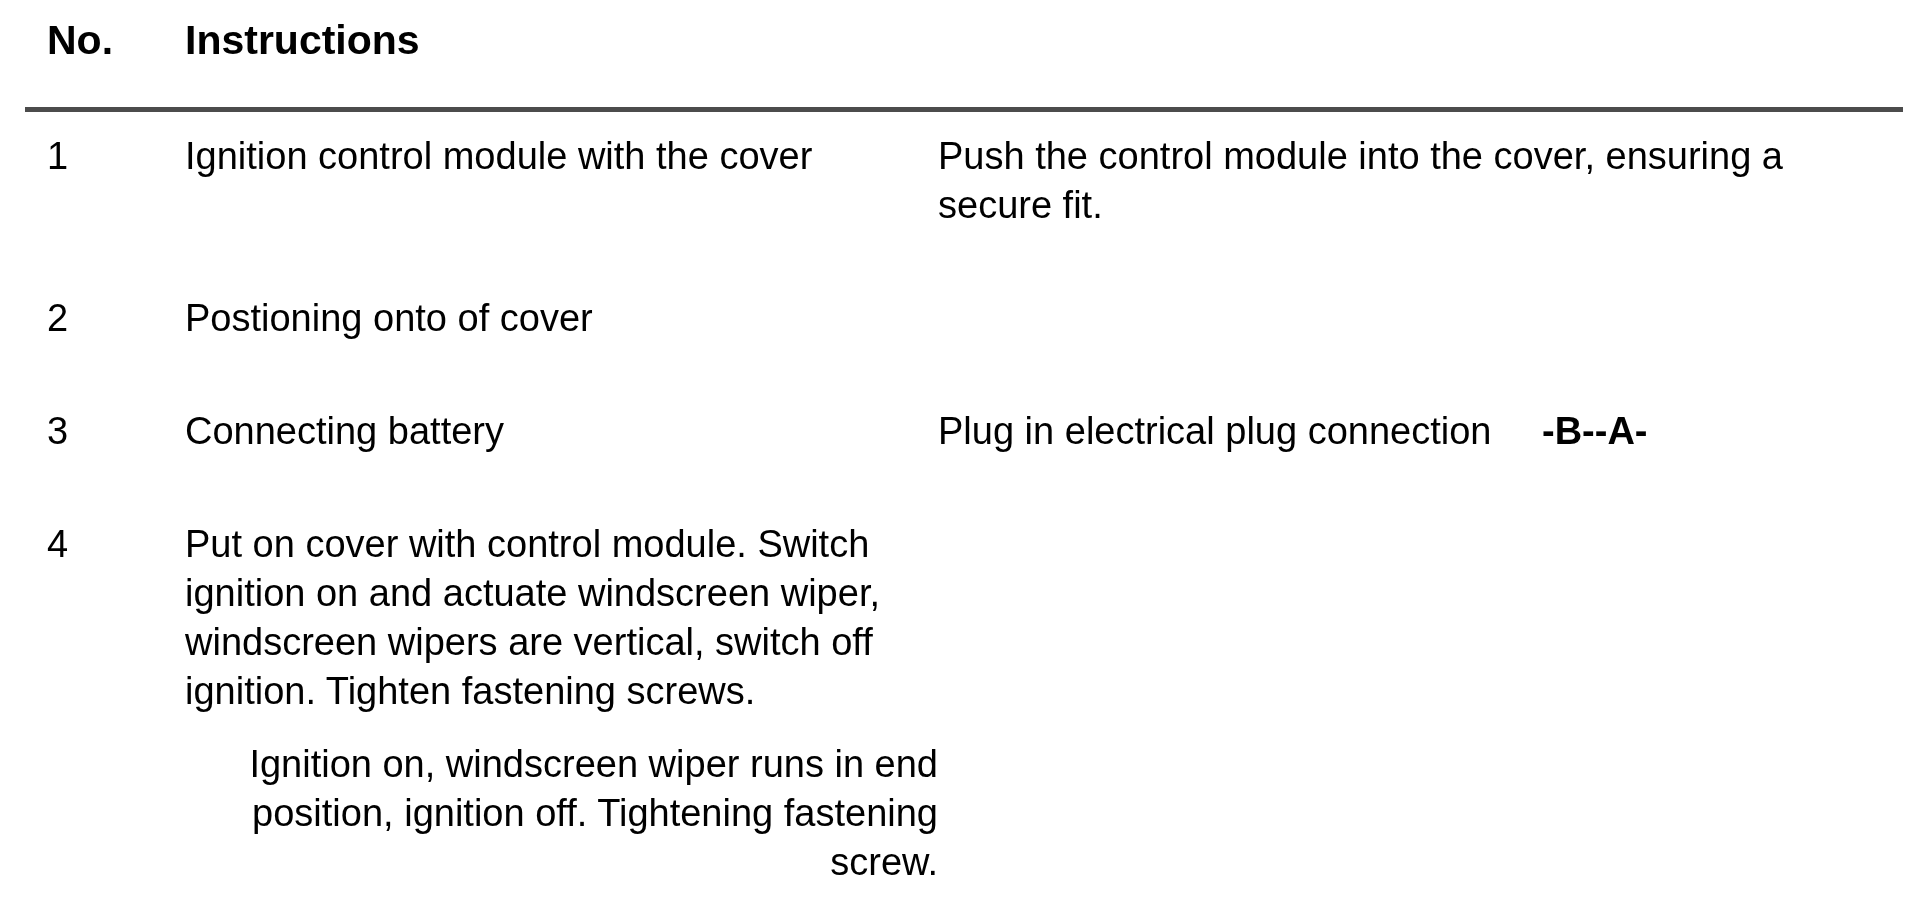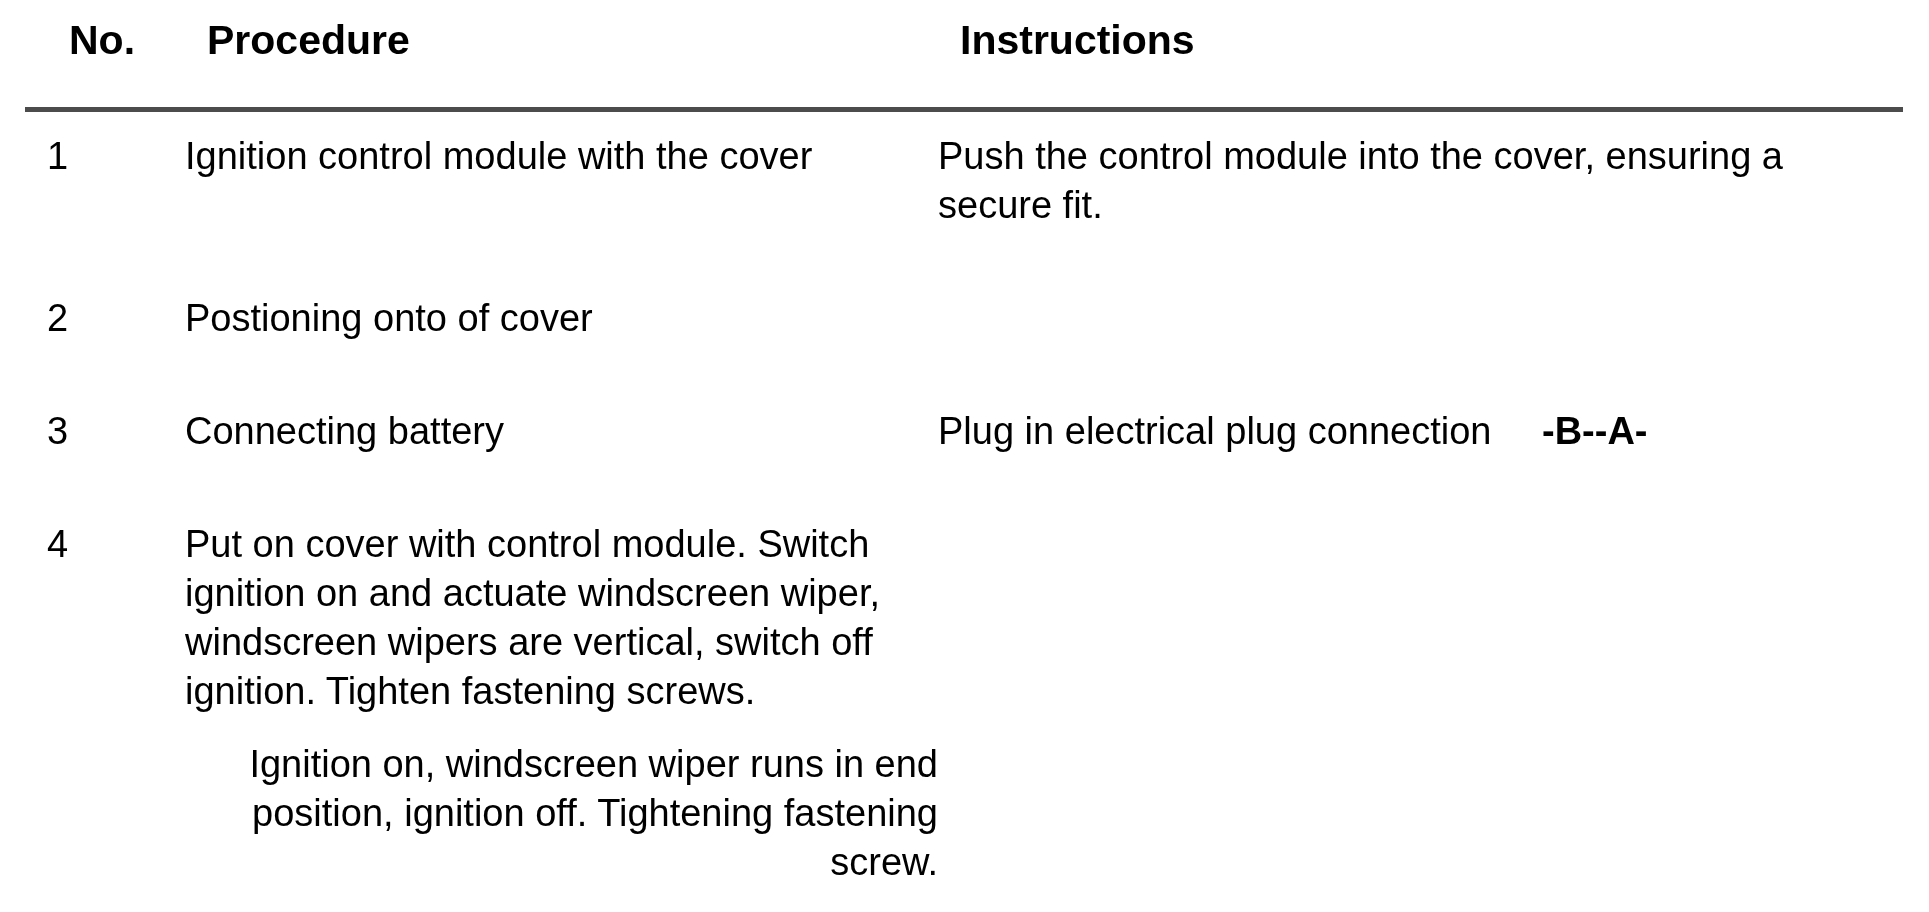--- a/index.html
+++ b/index.html
@@ -13,21 +13,21 @@
     color: #000000;
     font-family: "Liberation Sans", sans-serif;
     overflow: hidden;
   }
   .page {
     padding-top: 16px;
   }
   .header-row {
     display: grid;
     grid-template-columns: 138px 753px 890px;
-    padding-left: 69px;
+    padding-left: 47px;
     font-size: 41px;
     font-weight: bold;
     line-height: 49px;
   }
   .divider {
     height: 5px;
     width: 1878px;
     margin: 42px 0 0 25px;
     background: #4c4c4c;
   }
@@ -60,21 +60,20 @@
     margin-left: 40px;
   }
 </style>
 </head>
 <body style="background: rgb(255, 255, 255); color: rgb(0, 0, 0);">
 
 <div class="page">
 
   <div class="header-row">
     <div class="cell">No.</div>
-    <div class="cell">Procedure</div>
     <div class="cell">Instructions</div>
   </div>
 
   <div class="divider" style="background: rgb(76, 76, 76);"></div>
 
   <div class="table-body">
   <div class="row">
     <div class="cell cell-no">1</div>
     <div class="cell cell-procedure">Ignition control module with the cover</div>
     <div class="cell cell-instructions">

